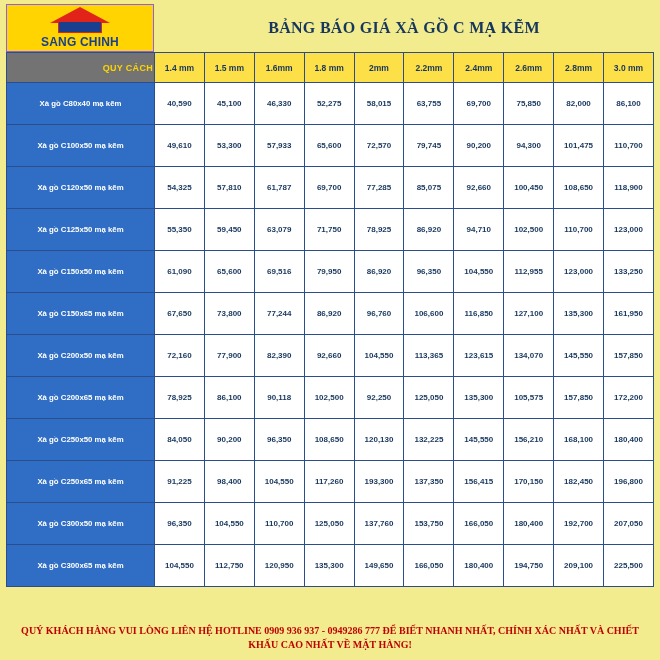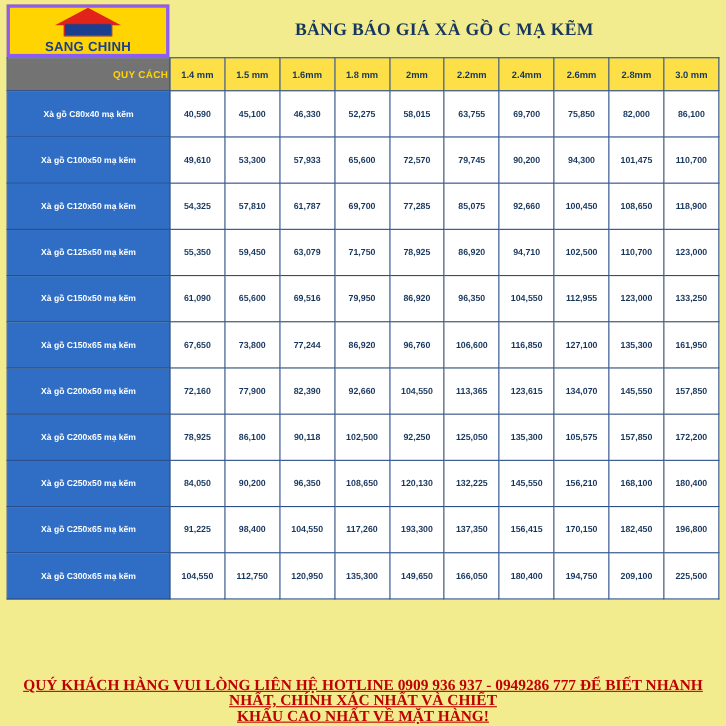--- a/index.html
+++ b/index.html
@@ -25,21 +25,21 @@
   .header {
     display: flex;
     align-items: stretch;
     height: 52px;
     padding: 4px 6px 0 6px;
     box-sizing: border-box;
   }
   .logo-box {
     width: 148px;
     background: #ffd400;
-    border: 3px solid #8b5cf6;
+    border: 1px solid #8b5cf6;
     display: flex;
     flex-direction: column;
     align-items: center;
     justify-content: center;
     position: relative;
     box-sizing: border-box;
   }
   .logo-roof {
     width: 0;
     height: 0;
@@ -136,23 +136,22 @@
     display: flex;
     flex-direction: column;
     align-items: center;
     justify-content: center;
   }
   .footer .line1,
   .footer .line2 {
     font-family: "Liberation Serif", serif;
     color: #c00000;
     font-weight: bold;
-    font-size: 14px;
+    font-size: 10px;
     line-height: 14px;
-    text-decoration: underline;
   }
 </style>
 </head>
 <body>
 
 <div class="page">
 
   <div class="header">
     <div class="logo-box">
       <div class="logo-roof"></div>
@@ -310,20 +309,33 @@
           <td>104,550</td>
           <td>117,260</td>
           <td>193,300</td>
           <td>137,350</td>
           <td>156,415</td>
           <td>170,150</td>
           <td>182,450</td>
           <td>196,800</td>
         </tr>
         <tr>
+          <td class="spec">Xà gồ C300x50 mạ kẽm</td>
+          <td>96,350</td>
+          <td>104,550</td>
+          <td>110,700</td>
+          <td>125,050</td>
+          <td>137,760</td>
+          <td>153,750</td>
+          <td>166,050</td>
+          <td>180,400</td>
+          <td>192,700</td>
+          <td>207,050</td>
+        </tr>
+        <tr>
           <td class="spec">Xà gồ C300x65 mạ kẽm</td>
           <td>104,550</td>
           <td>112,750</td>
           <td>120,950</td>
           <td>135,300</td>
           <td>149,650</td>
           <td>166,050</td>
           <td>180,400</td>
           <td>194,750</td>
           <td>209,100</td>

